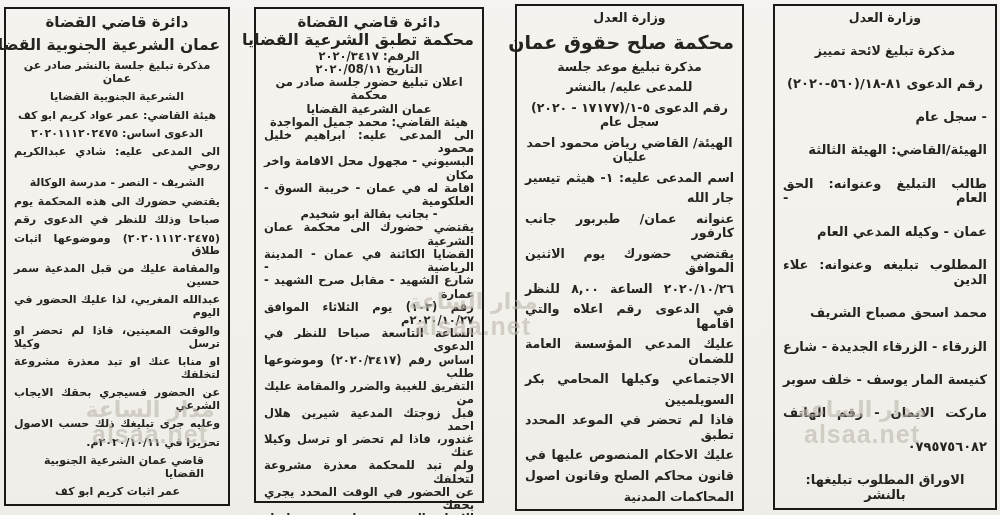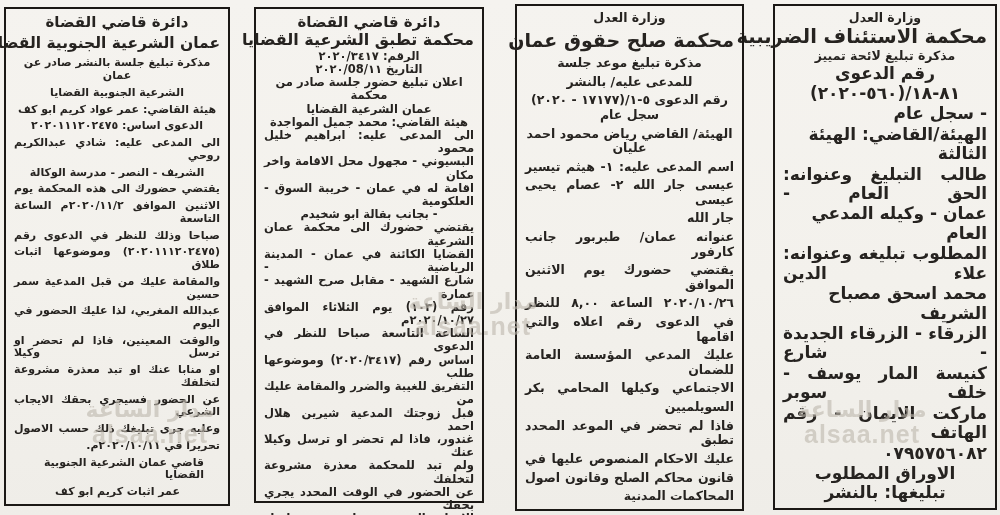--- a/index.html
+++ b/index.html
@@ -15,21 +15,21 @@
     position:absolute;border:2.5px solid #1b1815;box-sizing:border-box;
     display:flex;flex-direction:column;justify-content:space-between;
     padding:5px 8px;background:transparent;
   }
   .col-a{right:3px;  top:4px; width:224px;height:506px;}
   .col-b{right:256px; top:4px; width:229px;height:507px;}
   .col-c{right:516px; top:7px; width:230px;height:496px;}
   .col-d{right:770px; top:7px; width:226px;height:499px;}
 
   .l{font-weight:700;line-height:1.15;text-align:right;letter-spacing:0;}
-  .col-a .l{font-size:17px;}
+  .col-a .l{font-size:13px;}
   .col-b .l{font-size:12.5px;}
   .col-c .l{font-size:11.5px;}
   .col-d .l{font-size:11px;}
 
   .ministry{text-align:center !important;font-size:12.5px !important;}
   .col-c .head,.col-d .head{text-align:center;font-size:15px !important;}
   .court{text-align:center !important;white-space:nowrap;}
   .col-a .court{font-size:19.5px !important;}
   .col-b .court{font-size:19px !important;}
   .col-c .court{font-size:16px !important;}
@@ -52,21 +52,20 @@
   .wm-right{left:792px;top:398px;width:140px;}
 </style>
 </head>
 <body>
 
 <div class="canvas">
 
   <section class="notice col-a">
 
   <div class="l ministry">وزارة العدل</div>
-      <div class="l court">محكمة الاستئناف الضريبية</div>
       <div class="l sub">مذكرة تبليغ لائحة تمييز</div>
       <div class="l center">رقم الدعوى ٨١-١٨/(٥٦٠-٢٠٢٠)</div>
       <div class="l right">- سجل عام</div>
       <div class="l right">الهيئة/القاضي: الهيئة الثالثة</div>
       <div class="l body">طالب التبليغ وعنوانه: الحق العام -</div>
       <div class="l right">عمان - وكيله المدعي العام</div>
       <div class="l body">المطلوب تبليغه وعنوانه: علاء الدين</div>
       <div class="l right">محمد اسحق مصباح الشريف</div>
       <div class="l body">الزرقاء - الزرقاء الجديدة - شارع</div>
       <div class="l body">كنيسة المار يوسف - خلف سوبر</div>
@@ -77,21 +76,20 @@
 
   <section class="notice col-b">
 
   <div class="l ministry">وزارة العدل</div>
       <div class="l court">محكمة صلح حقوق عمان</div>
       <div class="l sub">مذكرة تبليغ موعد جلسة</div>
       <div class="l sub">للمدعى عليه/ بالنشر</div>
       <div class="l center">رقم الدعوى ٥-١/(١٧١٧٧ - ٢٠٢٠) سجل عام</div>
       <div class="l center">الهيئة/ القاضي رياض محمود احمد عليان</div>
       <div class="l body">اسم المدعى عليه: ١- هيثم تيسير</div>
-      <div class="l body">عيسى جار الله ٢- عصام يحيى عيسى</div>
       <div class="l right">جار الله</div>
       <div class="l body">عنوانه عمان/ طبربور جانب كارفور</div>
       <div class="l body">يقتضي حضورك يوم الاثنين الموافق</div>
       <div class="l body">٢٠٢٠/١٠/٢٦ الساعة ٨,٠٠ للنظر</div>
       <div class="l body">في الدعوى رقم اعلاه والتي اقامها</div>
       <div class="l body">عليك المدعي المؤسسة العامة للضمان</div>
       <div class="l body">الاجتماعي وكيلها المحامي بكر</div>
       <div class="l right">السويلميين</div>
       <div class="l body">فاذا لم تحضر في الموعد المحدد تطبق</div>
       <div class="l body">عليك الاحكام المنصوص عليها في</div>
@@ -130,21 +128,20 @@
 
   <div class="l head">دائرة قاضي القضاة</div>
       <div class="l court">عمان الشرعية الجنوبية القضايا</div>
       <div class="l center">مذكرة تبليغ جلسة بالنشر صادر عن عمان</div>
       <div class="l center">الشرعية الجنوبية القضايا</div>
       <div class="l center">هيئة القاضي: عمر عواد كريم ابو كف</div>
       <div class="l center">الدعوى اساس: ٢٠٢٠١١١٢٠٢٤٧٥</div>
       <div class="l body">الى المدعى عليه: شادي عبدالكريم روحي</div>
       <div class="l center">الشريف - النصر - مدرسة الوكالة</div>
       <div class="l body">يقتضي حضورك الى هذه المحكمة يوم</div>
-      <div class="l body">الاثنين الموافق ٢٠٢٠/١١/٢م الساعة التاسعة</div>
       <div class="l body">صباحا وذلك للنظر في الدعوى رقم</div>
       <div class="l body">(٢٠٢٠١١١٢٠٢٤٧٥) وموضوعها اثبات طلاق</div>
       <div class="l body">والمقامة عليك من قبل المدعية سمر حسين</div>
       <div class="l body">عبدالله المغربي، لذا عليك الحضور في اليوم</div>
       <div class="l body">والوقت المعينين، فاذا لم تحضر او ترسل وكيلا</div>
       <div class="l body">او منابا عنك او تبد معذرة مشروعة لتخلفك</div>
       <div class="l body">عن الحضور فسيجري بحقك الايجاب الشرعي</div>
       <div class="l body">وعليه جرى تبليغك ذلك حسب الاصول</div>
       <div class="l right">تحريرا في ٢٠٢٠/١٠/١١م.</div>
       <div class="l sign">قاضي عمان الشرعية الجنوبية القضايا</div>

